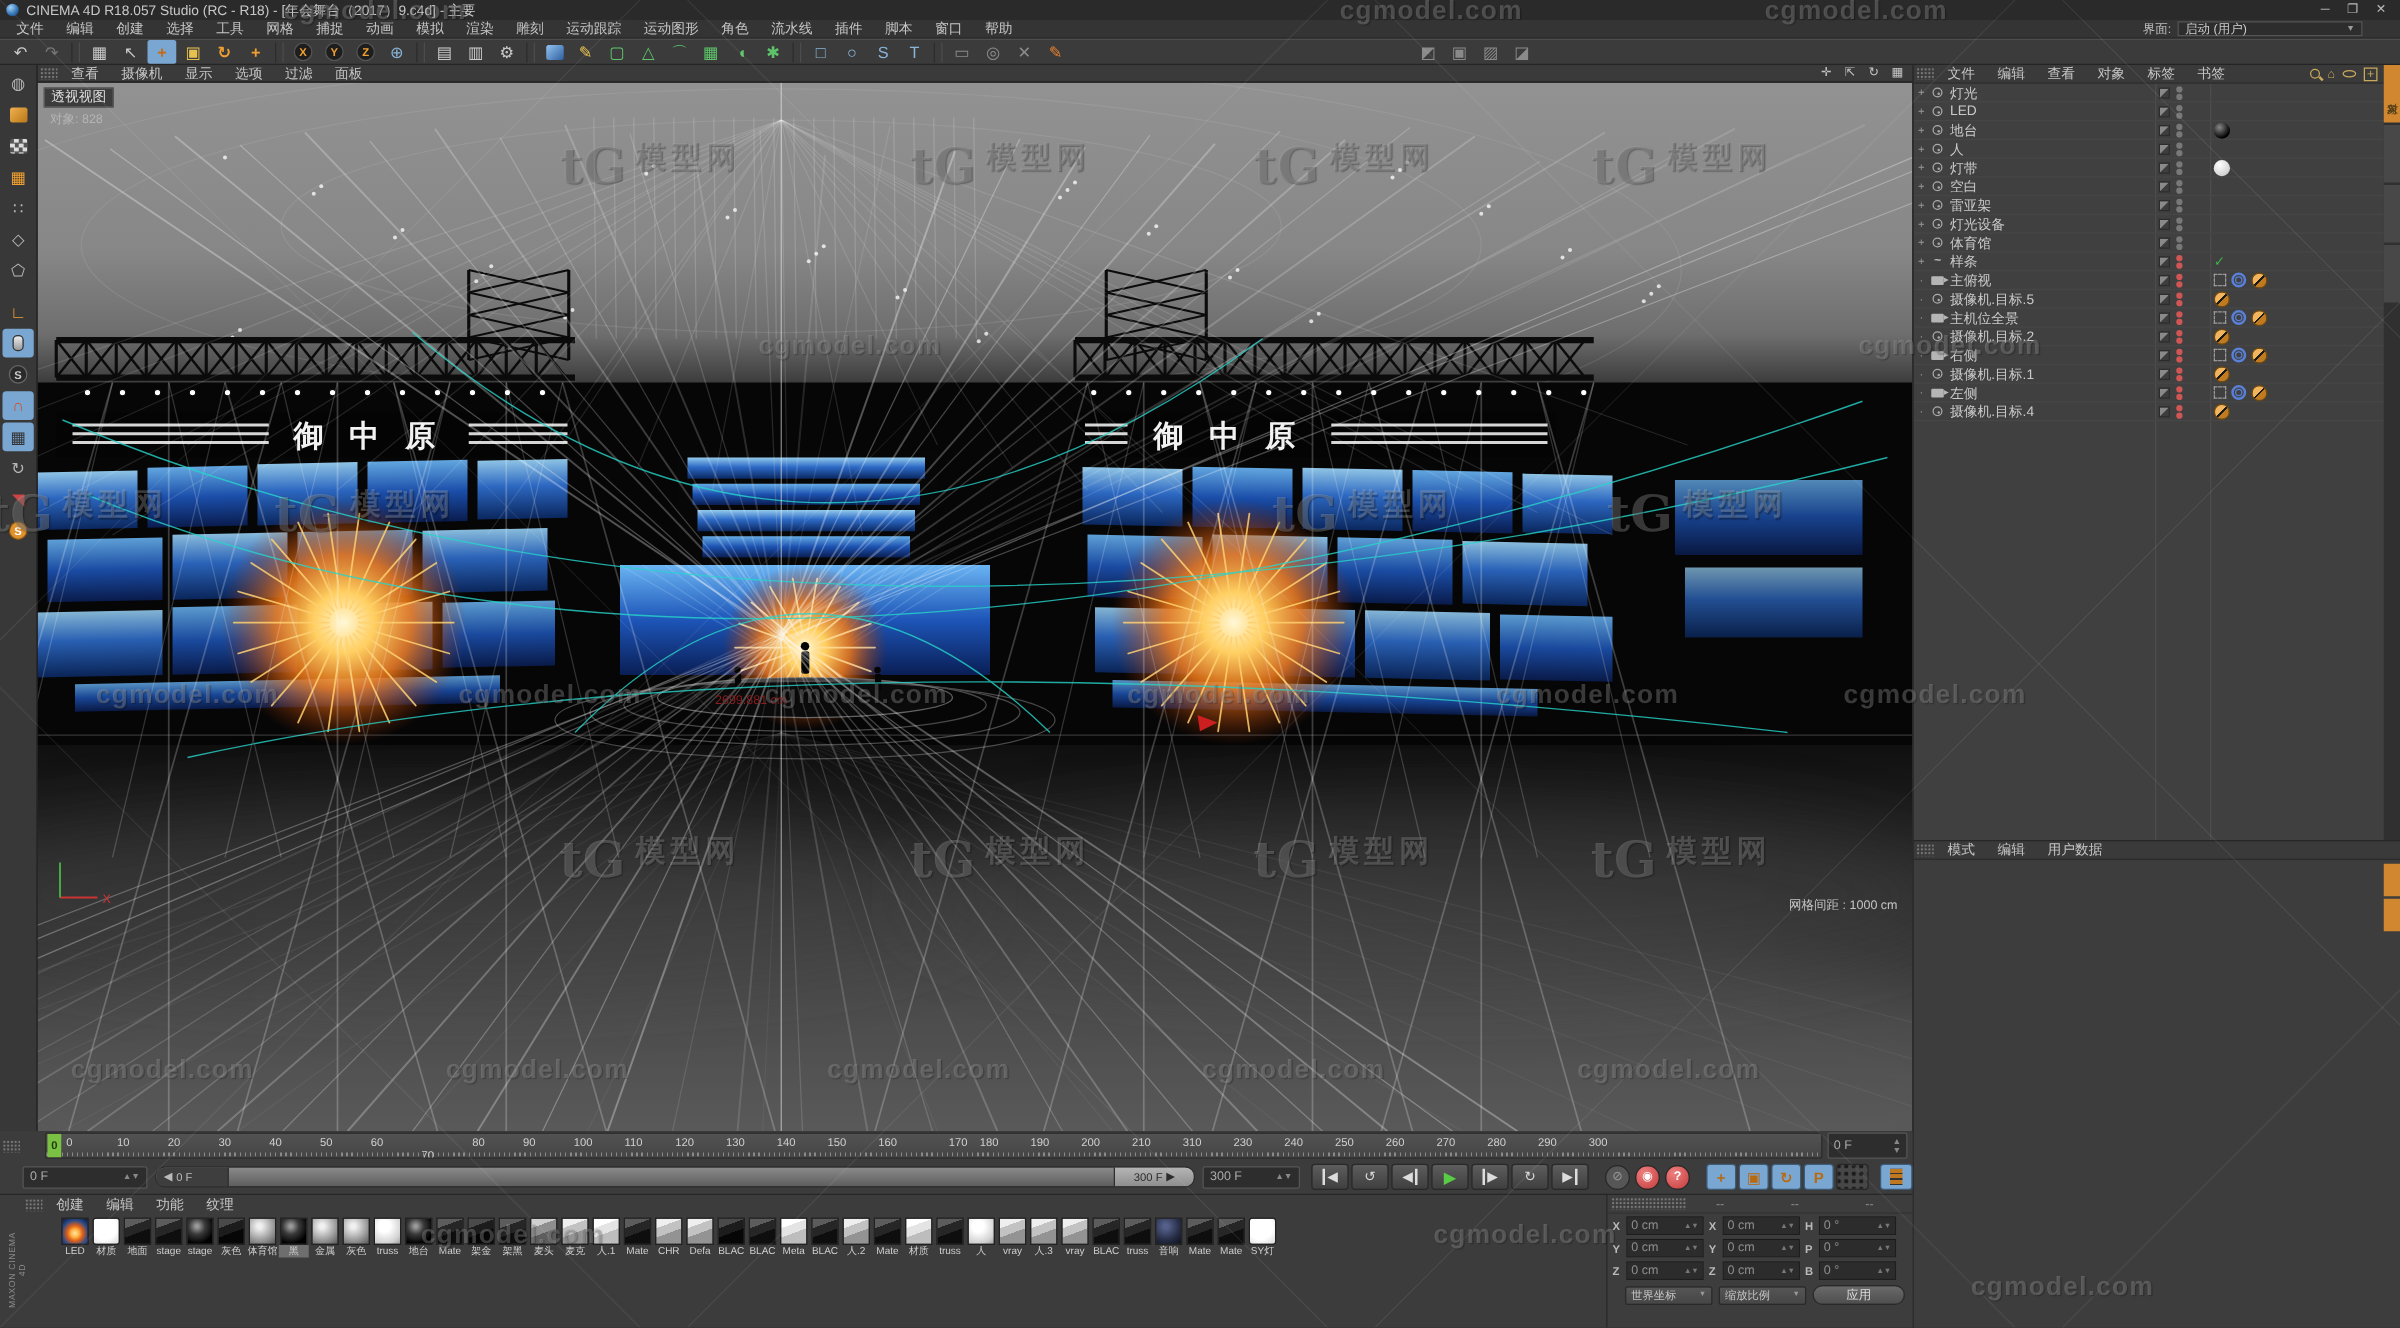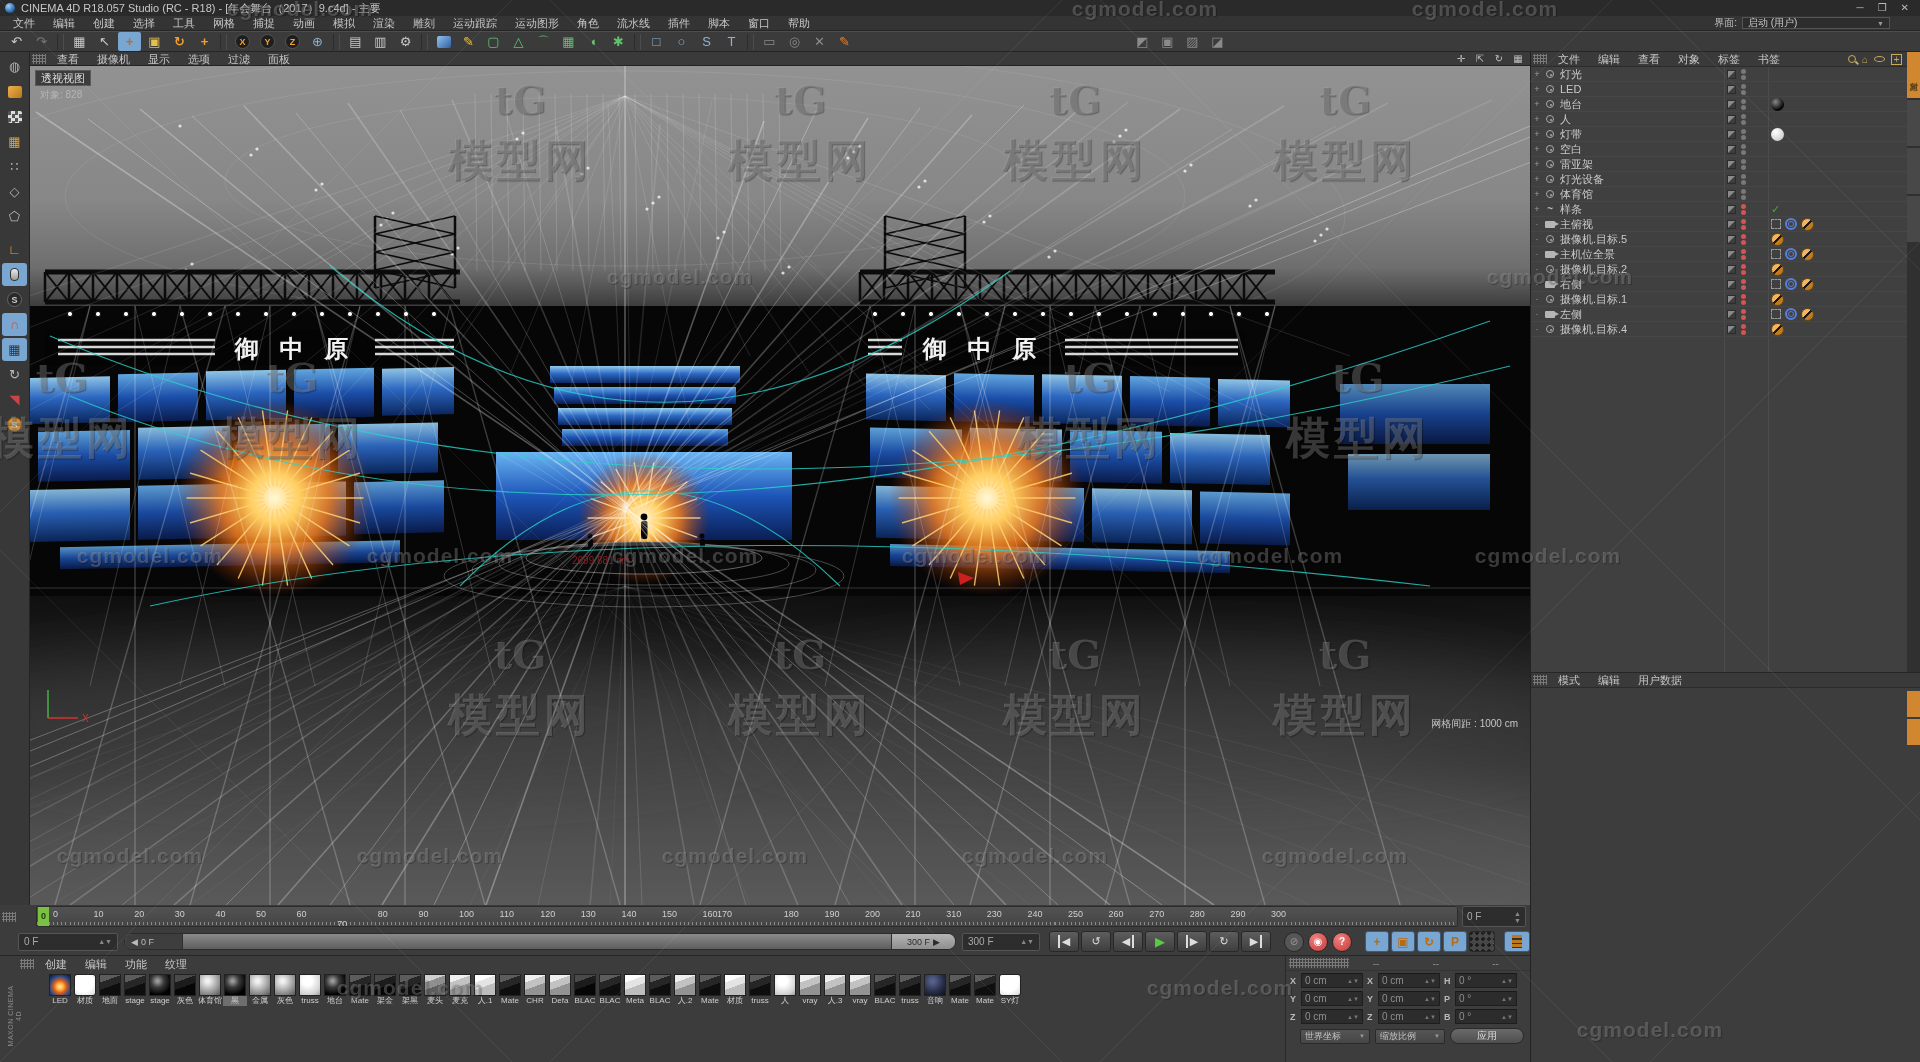--- a/index.html
+++ b/index.html
@@ -215,25 +215,25 @@
   .cdrop { width:70px; height:15px; background:linear-gradient(#555,#464646); border:1px solid #2a2a2a;
     border-radius:2px; color:#c5c5c5; display:flex; align-items:center; padding:0 4px; font-size:9px; }
   .cdrop .carat { margin-left:auto; font-size:6px; color:#999; }
   #apply-btn { width:74px; height:16px; background:linear-gradient(#6a6a6a,#4e4e4e); border:1px solid #2a2a2a;
     border-radius:8px; color:#ddd; font-size:10px; display:flex; align-items:center; justify-content:center; }
 
   
   #wm { position:absolute; inset:0; pointer-events:none; z-index:40; overflow:hidden; }
   .wm-text { position:absolute; transform:translate(-50%,-50%); font-size:21px; font-weight:bold;
     color:rgba(170,170,170,.32); letter-spacing:1px; text-shadow:1px 1px 1px rgba(0,0,0,.25); white-space:nowrap; }
-  .wm-logo { position:absolute; transform:translate(-50%,-50%); display:flex; align-items:center; gap:8px;
-    color:rgba(175,175,175,.30); white-space:nowrap;flex-direction:column; }
+  .wm-logo { position:absolute; transform:translate(-50%,-50%); display:flex; gap:8px;
+    color:rgba(175,175,175,.30); white-space:nowrap; }
   .wm-logo .tg { font-size:40px; font-weight:bold; font-family:"DejaVu Serif",serif;
     text-shadow:1px 1px 1px rgba(0,0,0,.3); }
-  .wm-logo .lg { font-size:44px; font-weight:bold; letter-spacing:4px; text-shadow:1px 1px 1px rgba(0,0,0,.3); }
+  .wm-logo .lg { font-size:24px; font-weight:bold; letter-spacing:4px; text-shadow:1px 1px 1px rgba(0,0,0,.3); }
 </style>
 </head>
 <body>
 
 <div id="titlebar">
   <span id="c4d-logo"></span>
   <span id="win-title">CINEMA 4D R18.057 Studio (RC - R18) - [年会舞台（2017）9.c4d] - 主要</span>
   <div id="win-controls">
     <span>─</span>
     <span>❐</span>
@@ -1334,21 +1334,21 @@
           <span class="tick" style="left: 300.2px; margin-top: 10px;">70</span>
           <span class="tick" style="left: 340.8px;">80</span>
           <span class="tick" style="left: 381.4px;">90</span>
           <span class="tick" style="left: 422px;">100</span>
           <span class="tick" style="left: 462.6px;">110</span>
           <span class="tick" style="left: 503.2px;">120</span>
           <span class="tick" style="left: 543.8px;">130</span>
           <span class="tick" style="left: 584.4px;">140</span>
           <span class="tick" style="left: 625px;">150</span>
           <span class="tick" style="left: 665.6px;">160</span>
-          <span class="tick" style="left: 680px;">170</span>
+          <span class="tick" style="left: 722px;">170</span>
           <span class="tick" style="left: 746.8px;">180</span>
           <span class="tick" style="left: 787.4px;">190</span>
           <span class="tick" style="left: 828px;">200</span>
           <span class="tick" style="left: 868.6px;">210</span>
           <span class="tick" style="left: 909.2px;">310</span>
           <span class="tick" style="left: 949.8px;">230</span>
           <span class="tick" style="left: 990.4px;">240</span>
           <span class="tick" style="left: 1031px;">250</span>
           <span class="tick" style="left: 1071.6px;">260</span>
           <span class="tick" style="left: 1112.2px;">270</span>

